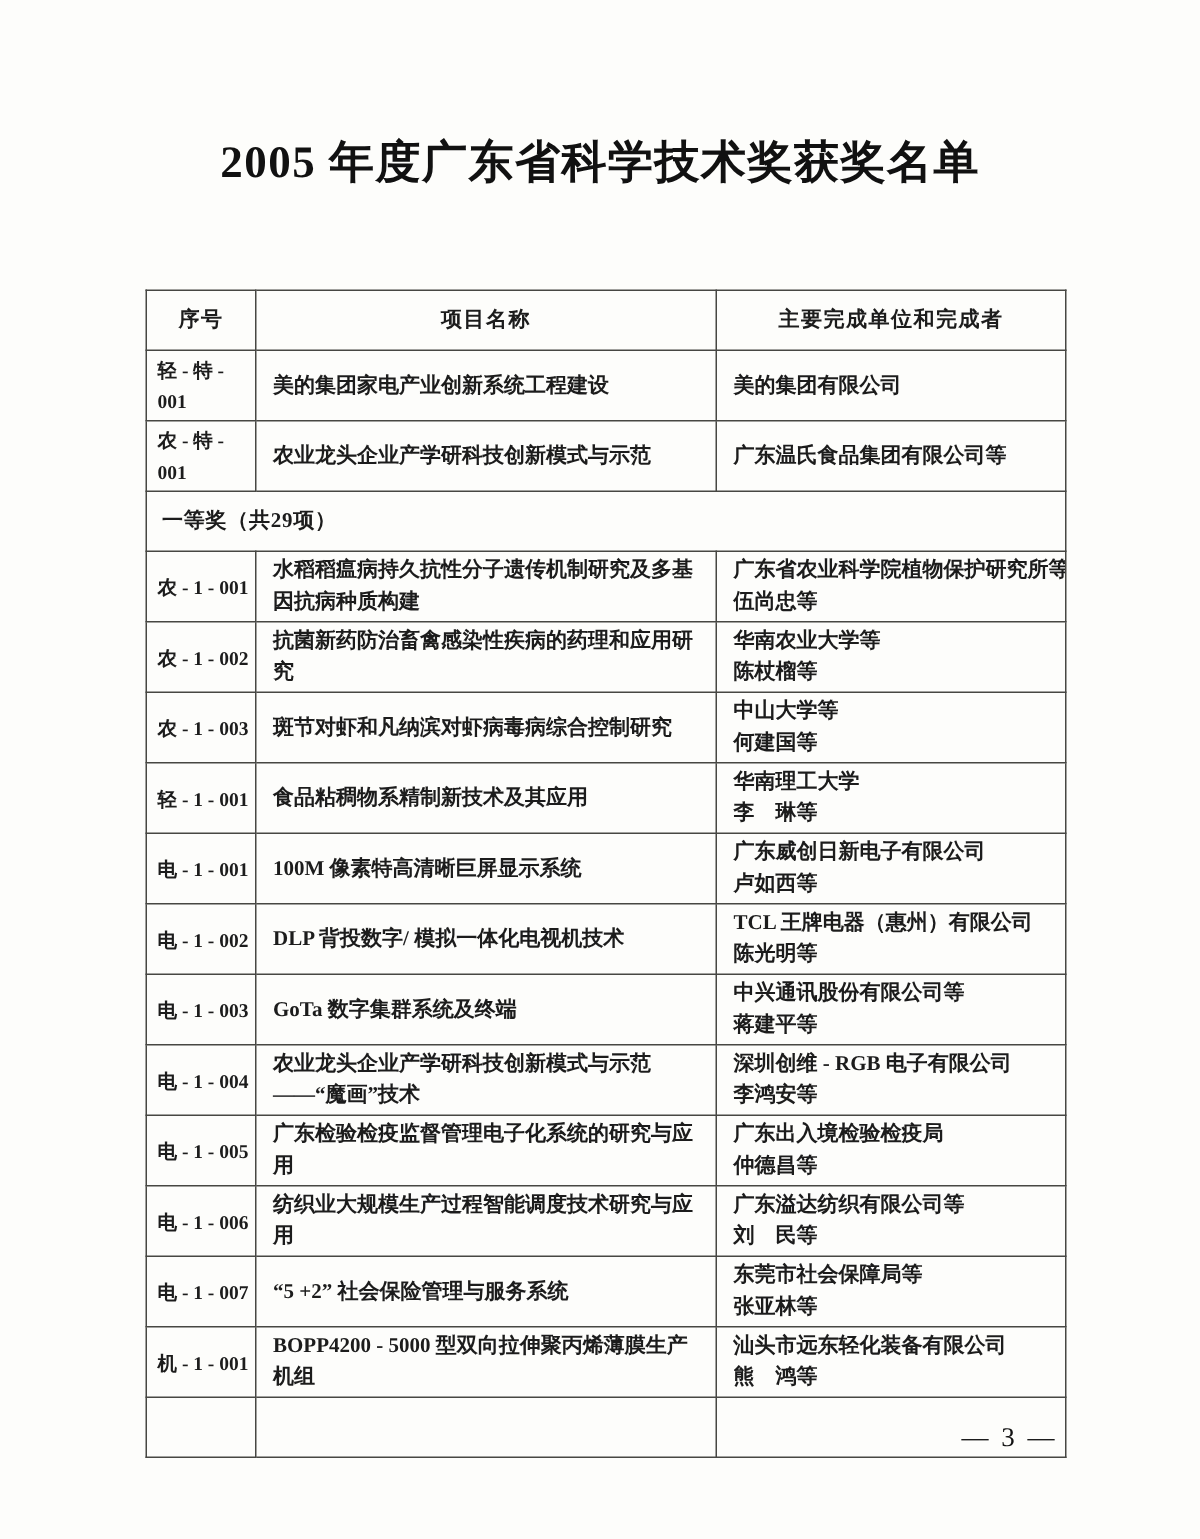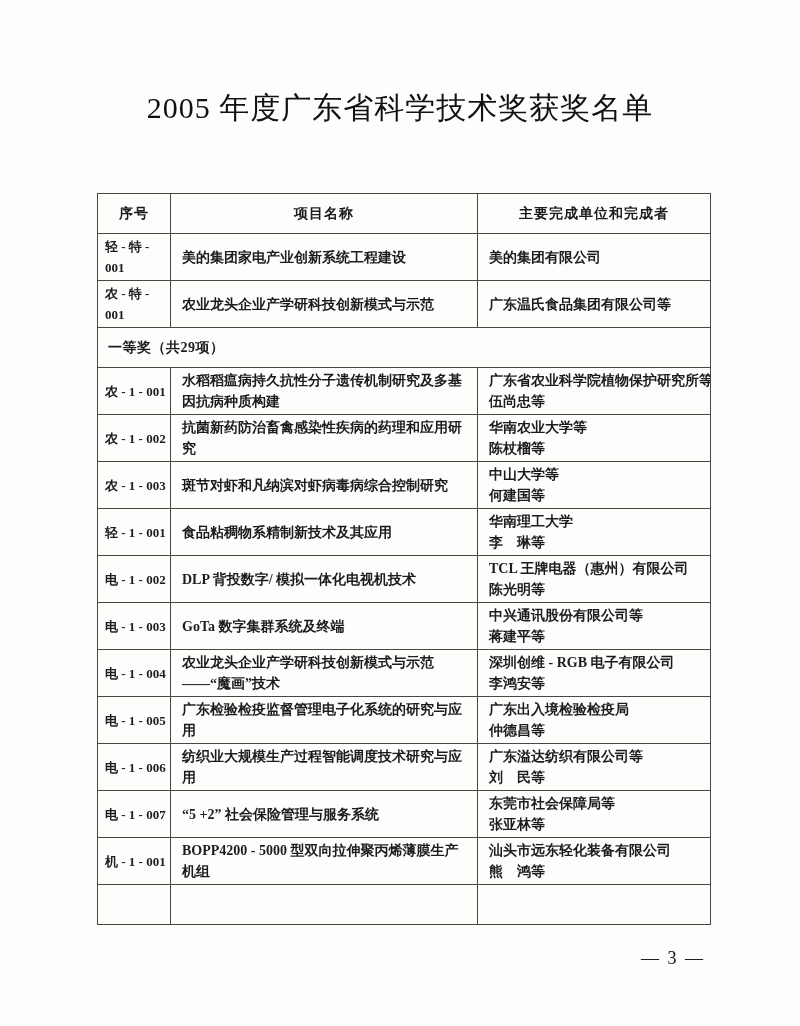--- a/index.html
+++ b/index.html
@@ -17,21 +17,21 @@
     overflow: hidden;
   }
   .doc-title {
     position: absolute;
     top: 88px;
     left: 0;
     width: 100%;
     margin: 0;
     text-align: center;
     font-size: 30px;
-    font-weight: normal;
+    font-weight: bold;
     letter-spacing: 1px;
     color: #111;
   }
   table.awards {
     position: absolute;
     left: 97px;
     top: 193px;
     width: 613px;
     border-collapse: collapse;
     table-layout: fixed;
@@ -158,20 +158,28 @@
 
       <tr class="h45">
         <td class="code-cell">轻 - 1 - 001</td>
         <td class="project-cell">食品粘稠物系精制新技术及其应用</td>
         <td class="org-cell">
           <div class="org-line">华南理工大学</div>
           <div class="person-line">李　琳等</div>
         </td>
       </tr>
 
+      <tr class="h45">
+        <td class="code-cell">电 - 1 - 001</td>
+        <td class="project-cell">100M 像素特高清晰巨屏显示系统</td>
+        <td class="org-cell">
+          <div class="org-line">广东威创日新电子有限公司</div>
+          <div class="person-line">卢如西等</div>
+        </td>
+      </tr>
 
       <tr class="h45">
         <td class="code-cell">电 - 1 - 002</td>
         <td class="project-cell">DLP 背投数字/ 模拟一体化电视机技术</td>
         <td class="org-cell">
           <div class="org-line">TCL 王牌电器（惠州）有限公司</div>
           <div class="person-line">陈光明等</div>
         </td>
       </tr>
 

